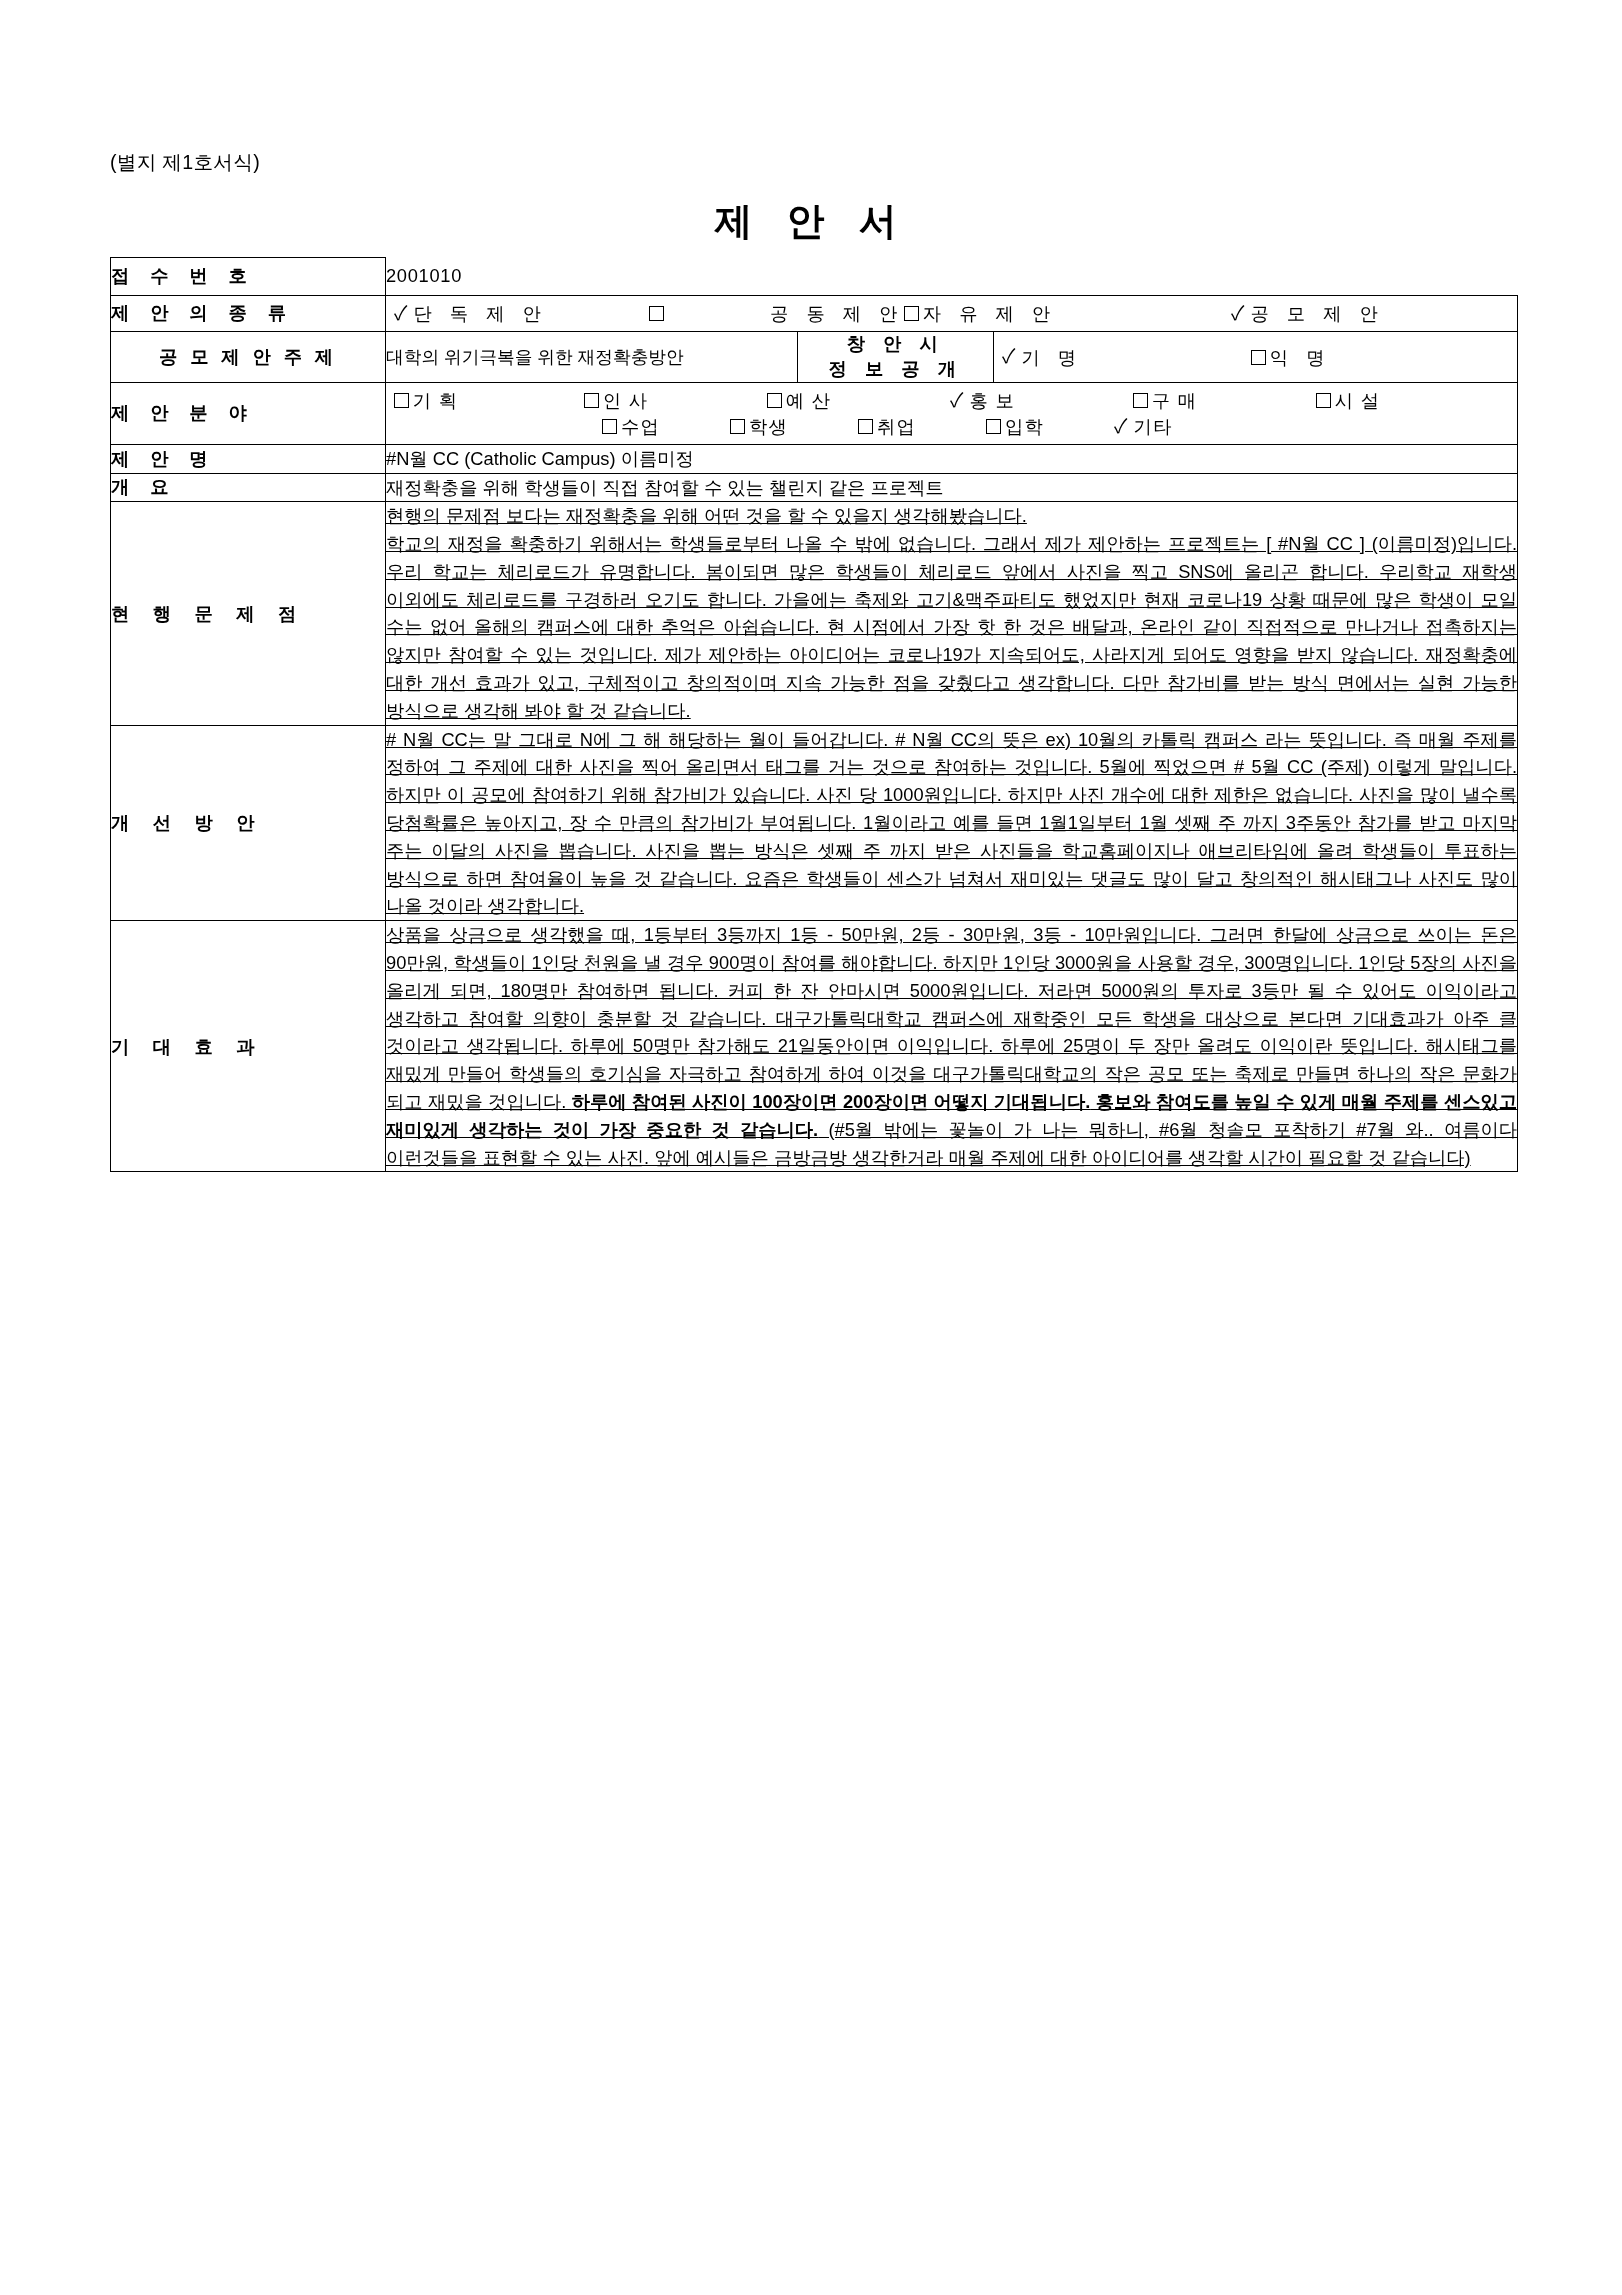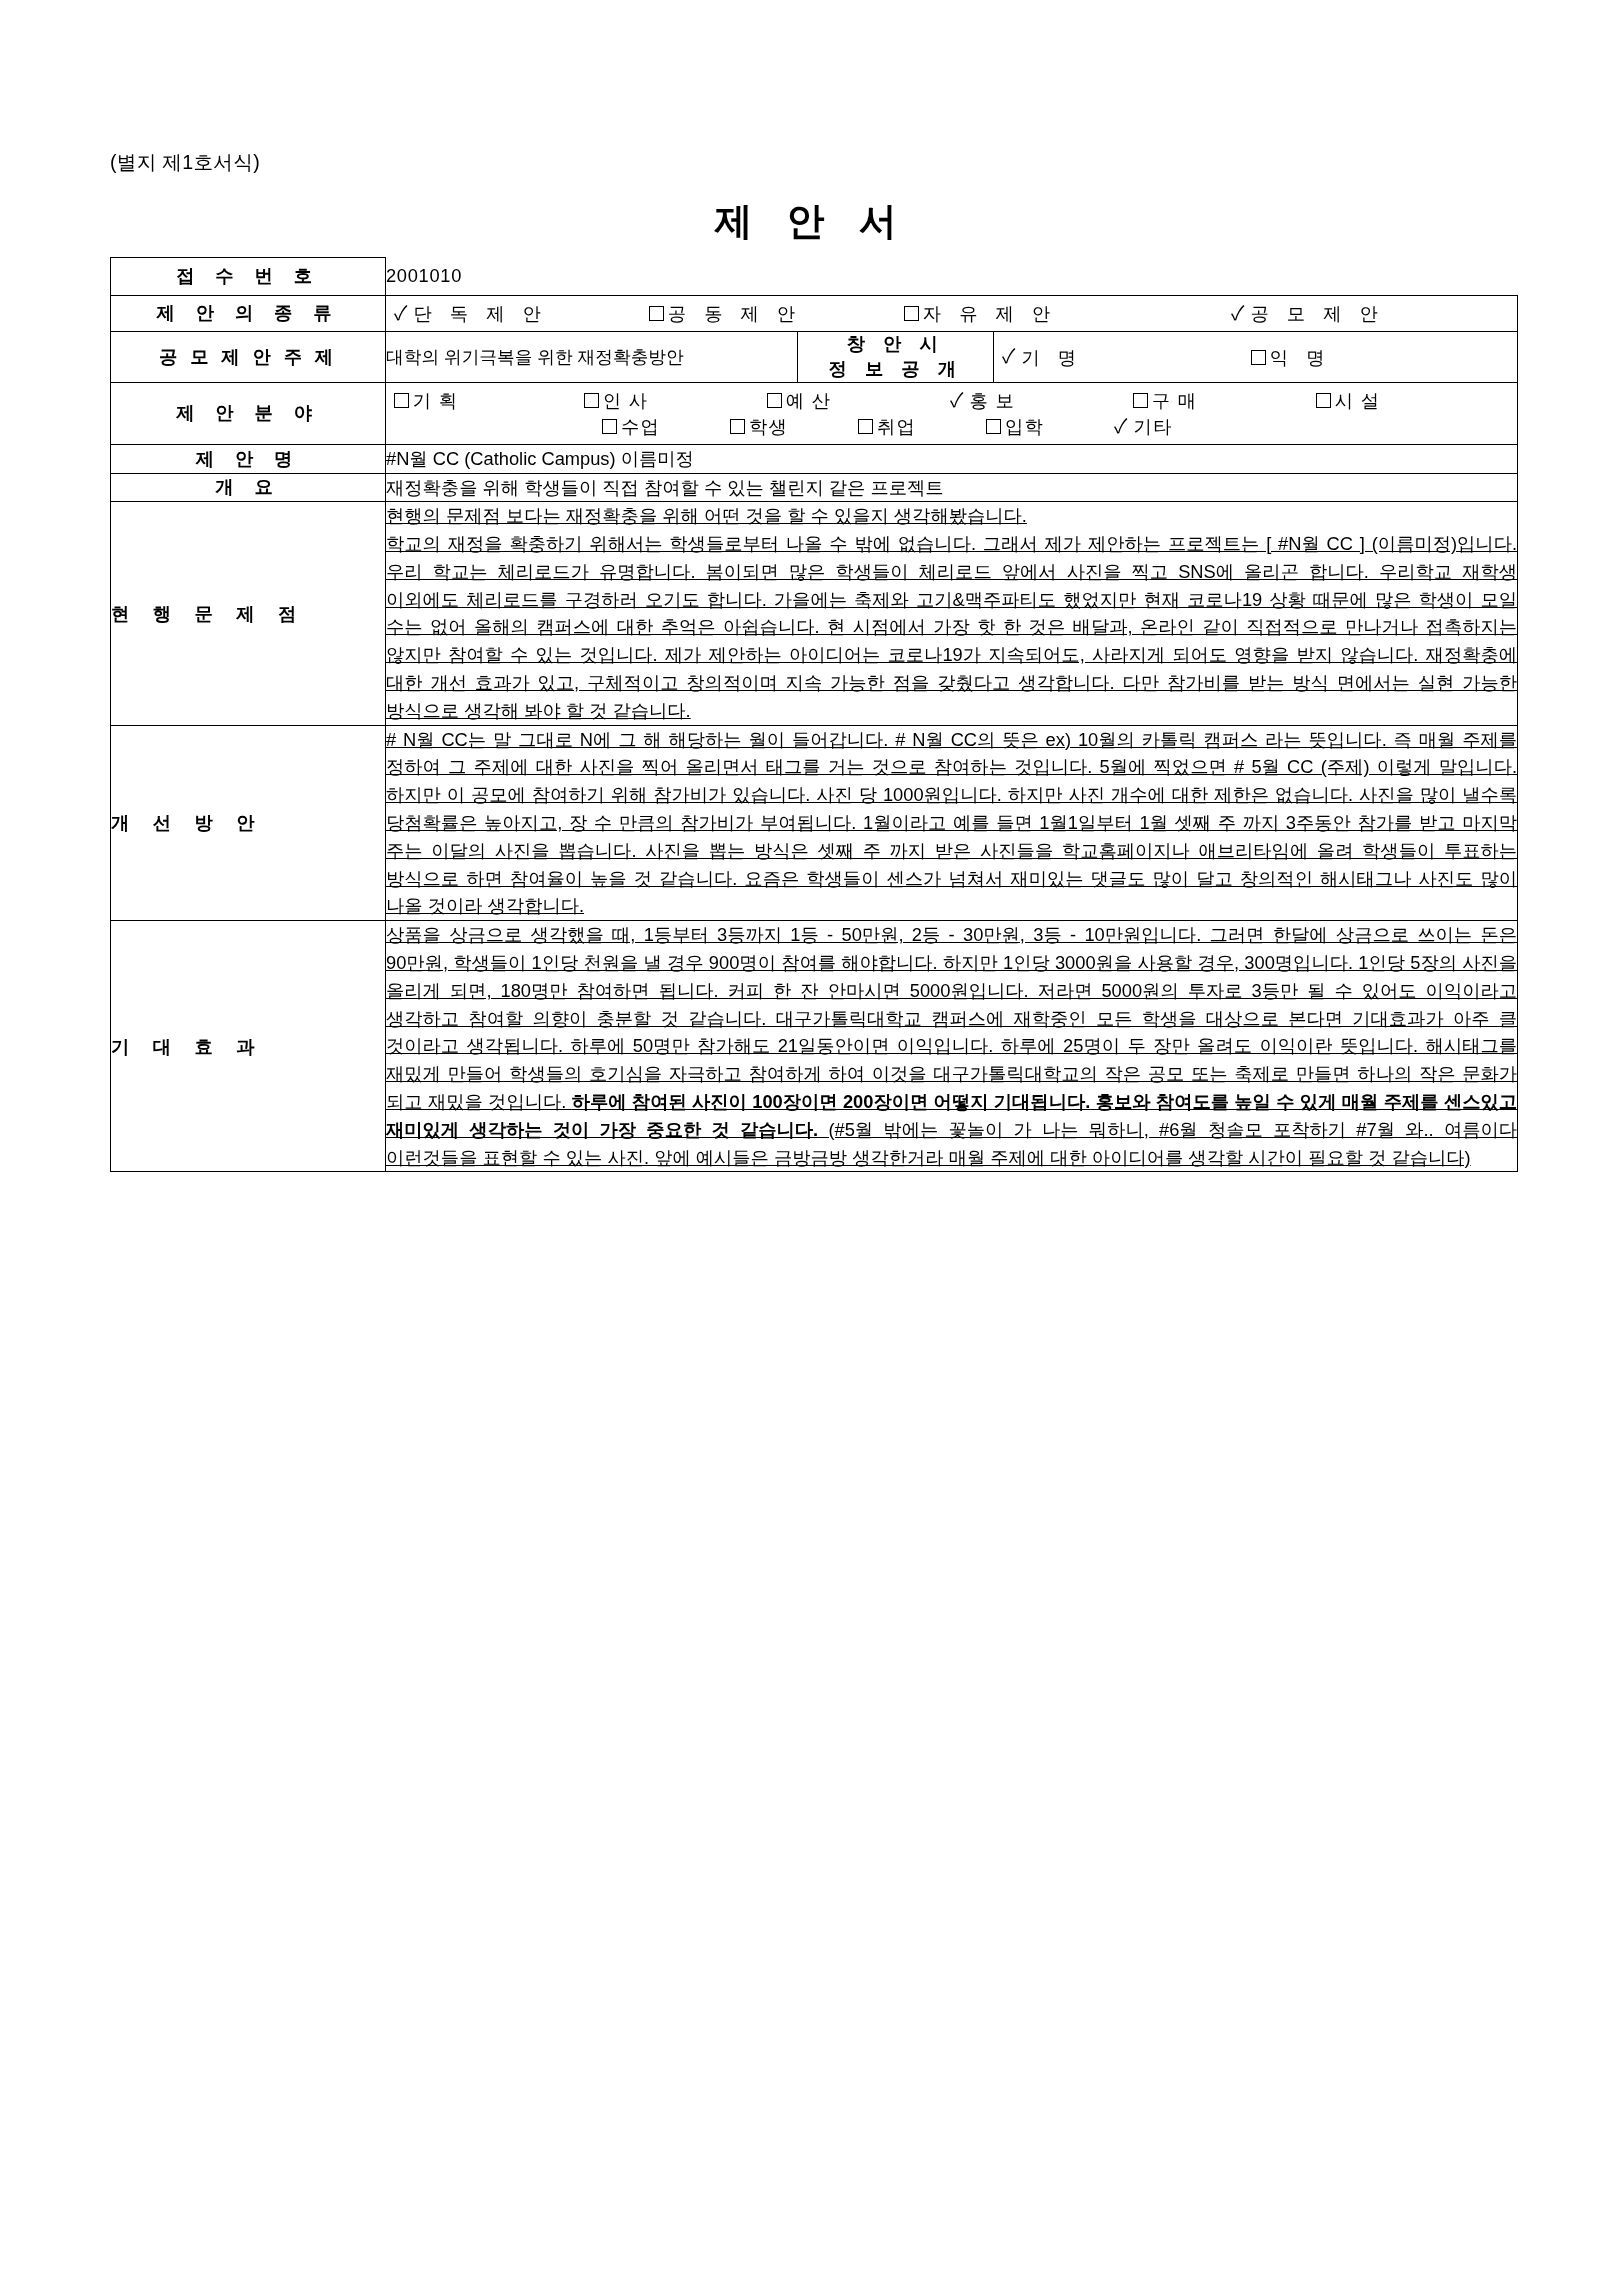--- a/index.html
+++ b/index.html
@@ -46,21 +46,21 @@
     border-collapse: collapse;
     table-layout: fixed;
   }
   table.main td {
     border: 1.3px solid #000;
     padding: 0;
     vertical-align: middle;
     font-size: 18.3px;
   }
   .lbl {
-    text-align: center;
+    text-align: left;
     font-weight: bold;
     letter-spacing: 7.9px;
     padding: 6.5px 2.6px 6.5px 10.5px;
     line-height: 1.35;
   }
   .lbl-sm {
     text-align: center;
     font-weight: bold;
     letter-spacing: 3.9px;
     padding: 6.5px 2.6px 6.5px 6.5px;
@@ -161,21 +161,21 @@
     </tr>
 
     <tr>
       <td class="lbl">제 안 의   종 류</td>
       <td colspan="5">
         <div class="opts" style="justify-content:flex-start;">
           <span class="opt" style="width:255px;">
             <span class="chk">✓</span>
             <span class="txt">단 독 제 안</span>
           </span>
-          <span class="opt" style="width:255px;">
+          <span class="opt" style="width:255px;justify-content:space-between;">
             <span class="box"></span>
             <span class="txt">공 동 제 안</span>
           </span>
           <span class="opt" style="width:327px;">
             <span class="box"></span>
             <span class="txt">자 유 제 안</span>
           </span>
           <span class="opt">
             <span class="chk">✓</span>
             <span class="txt">공 모 제 안</span>

